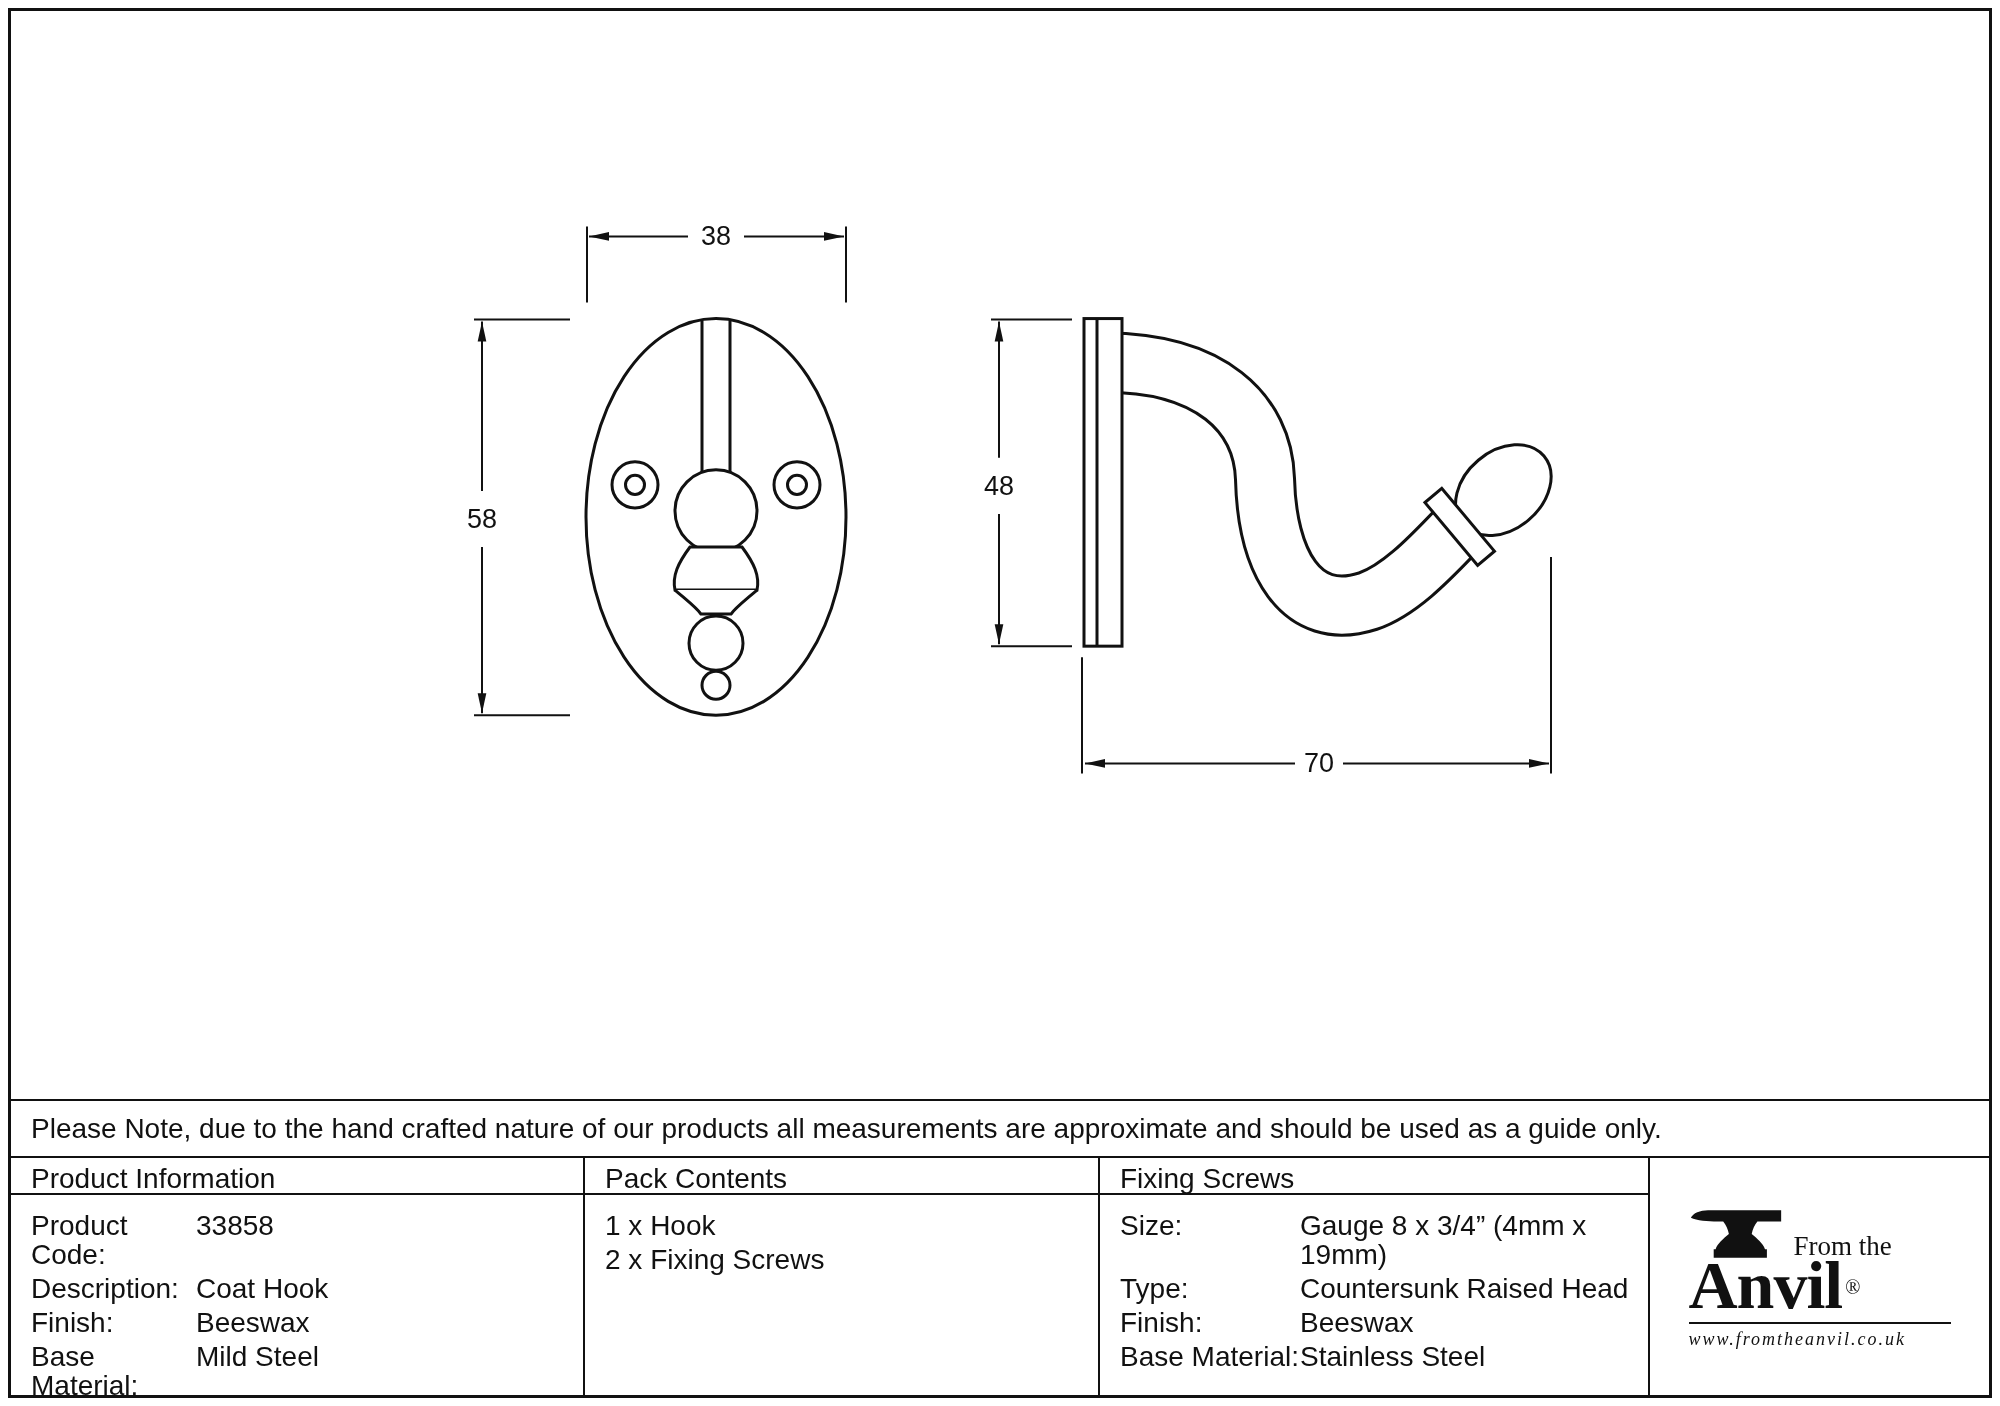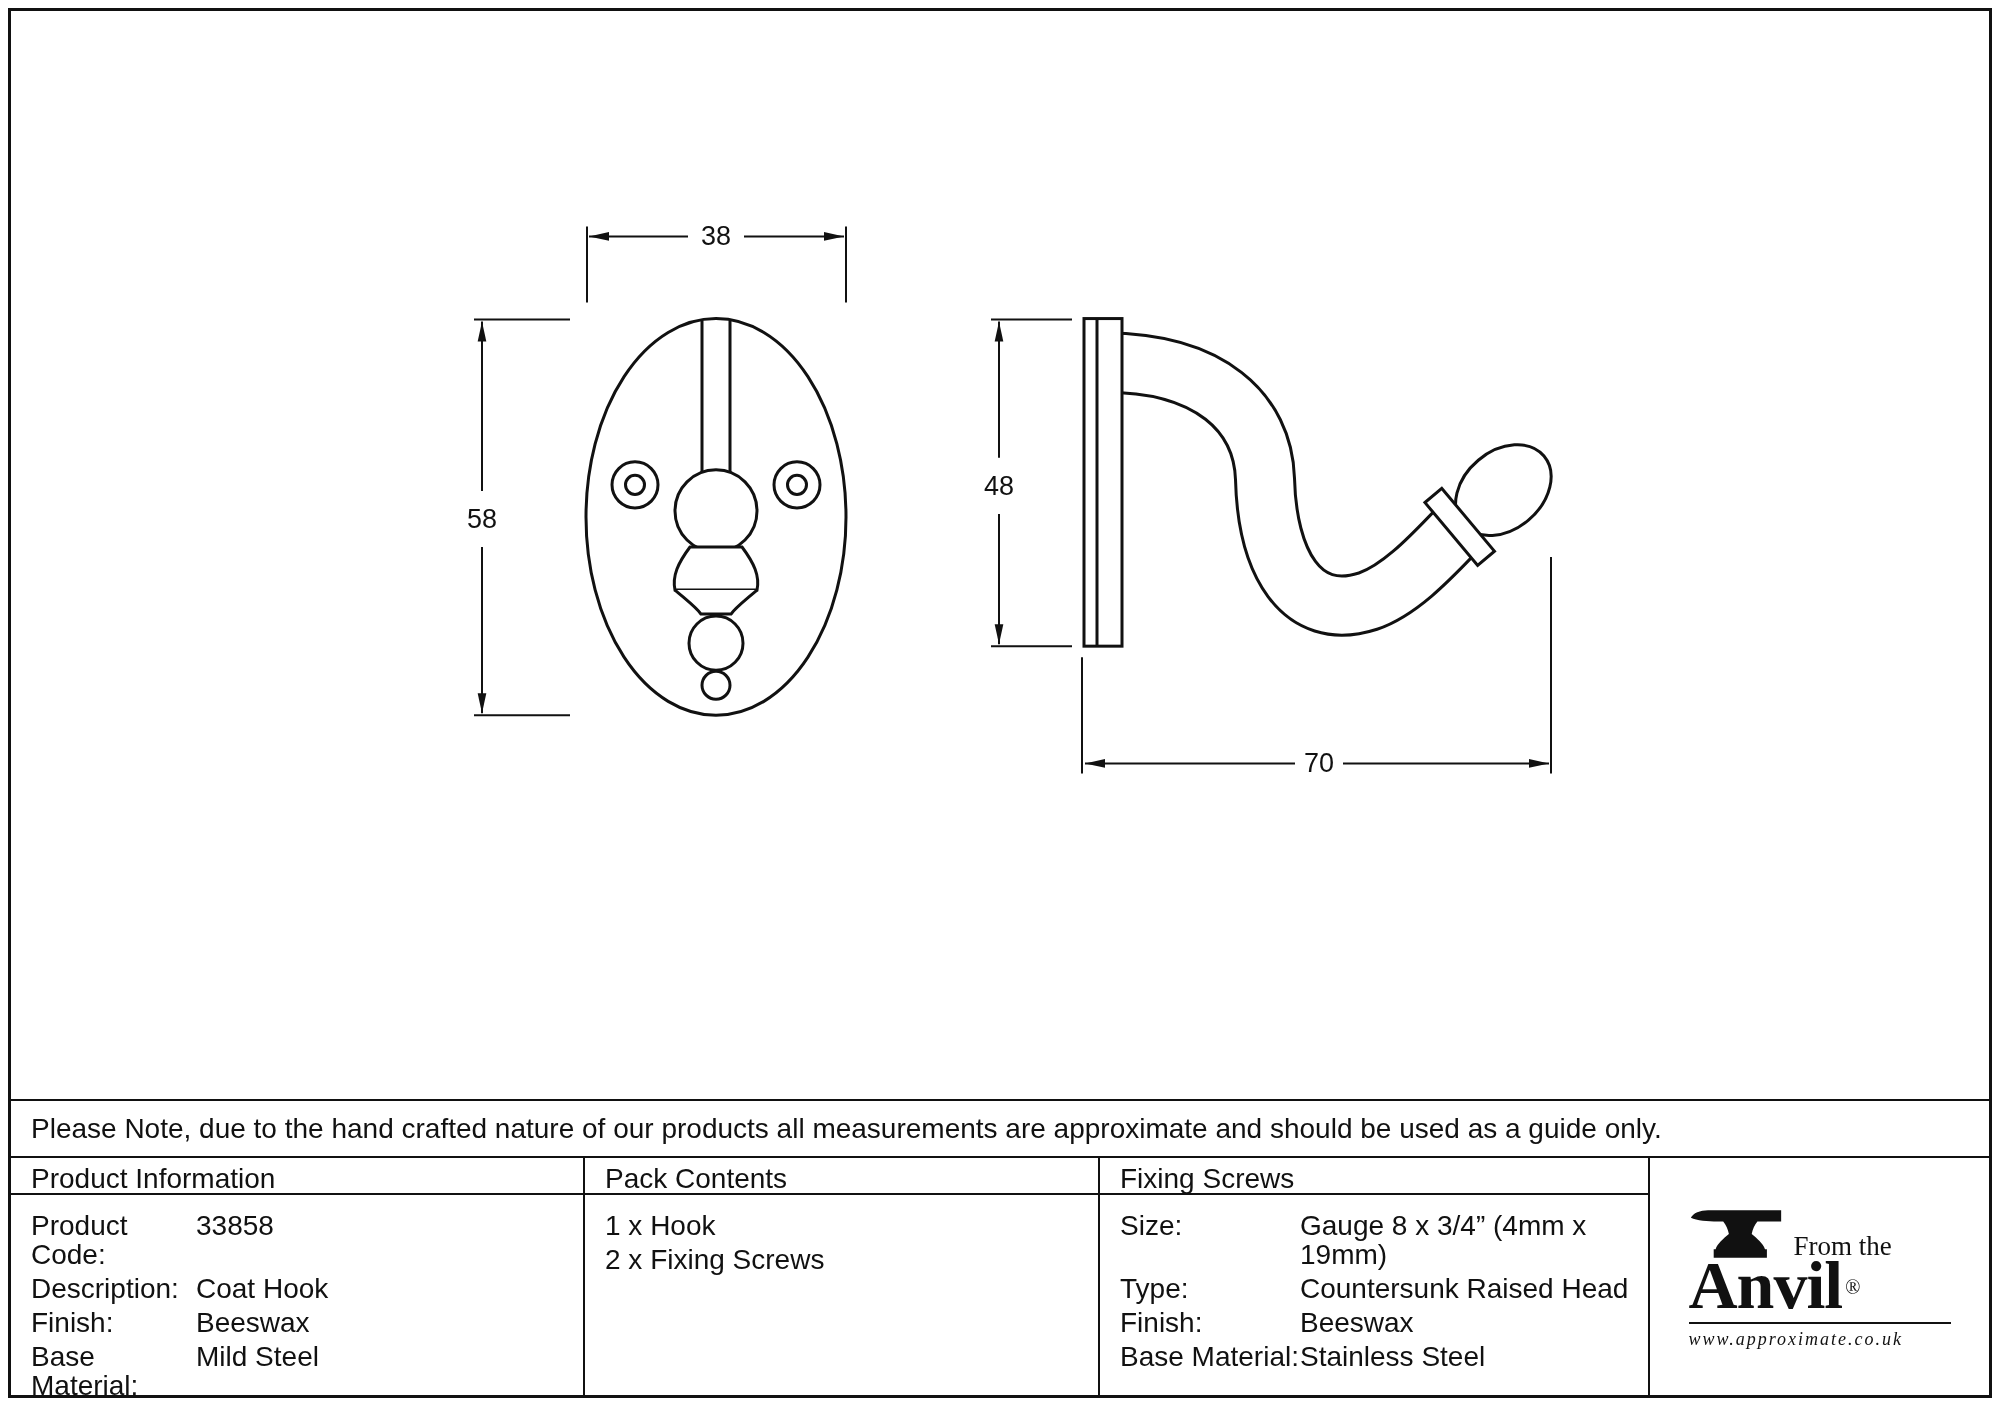--- a/index.html
+++ b/index.html
@@ -210,18 +210,18 @@
               <path fill="#111111" d="M2,14 C4,9 12,6 20,6 L97,6 L97,18 L72,18 C69,22 67,26 66,31 C72,36 78,41 80,47 L82,47 L82,56 L26,56 L26,47 L28,47 C30,41 36,36 42,31 C41,26 39,22 36,18 L30,18 C20,18 8,17 2,14 Z"></path>
             </svg>
           </span>
           <span class="fromthe">From the</span>
         </div>
         <div class="anvilword">
           <span>Anvil</span>
           <span class="reg">®</span>
         </div>
         <div class="logo-rule"></div>
-        <div class="site">www.approximate.co.uk</div>
+        <div class="site">www.fromtheanvil.co.uk</div>
       </div>
     </div>
   </div>
 
 </div>
 
 </body></html>

